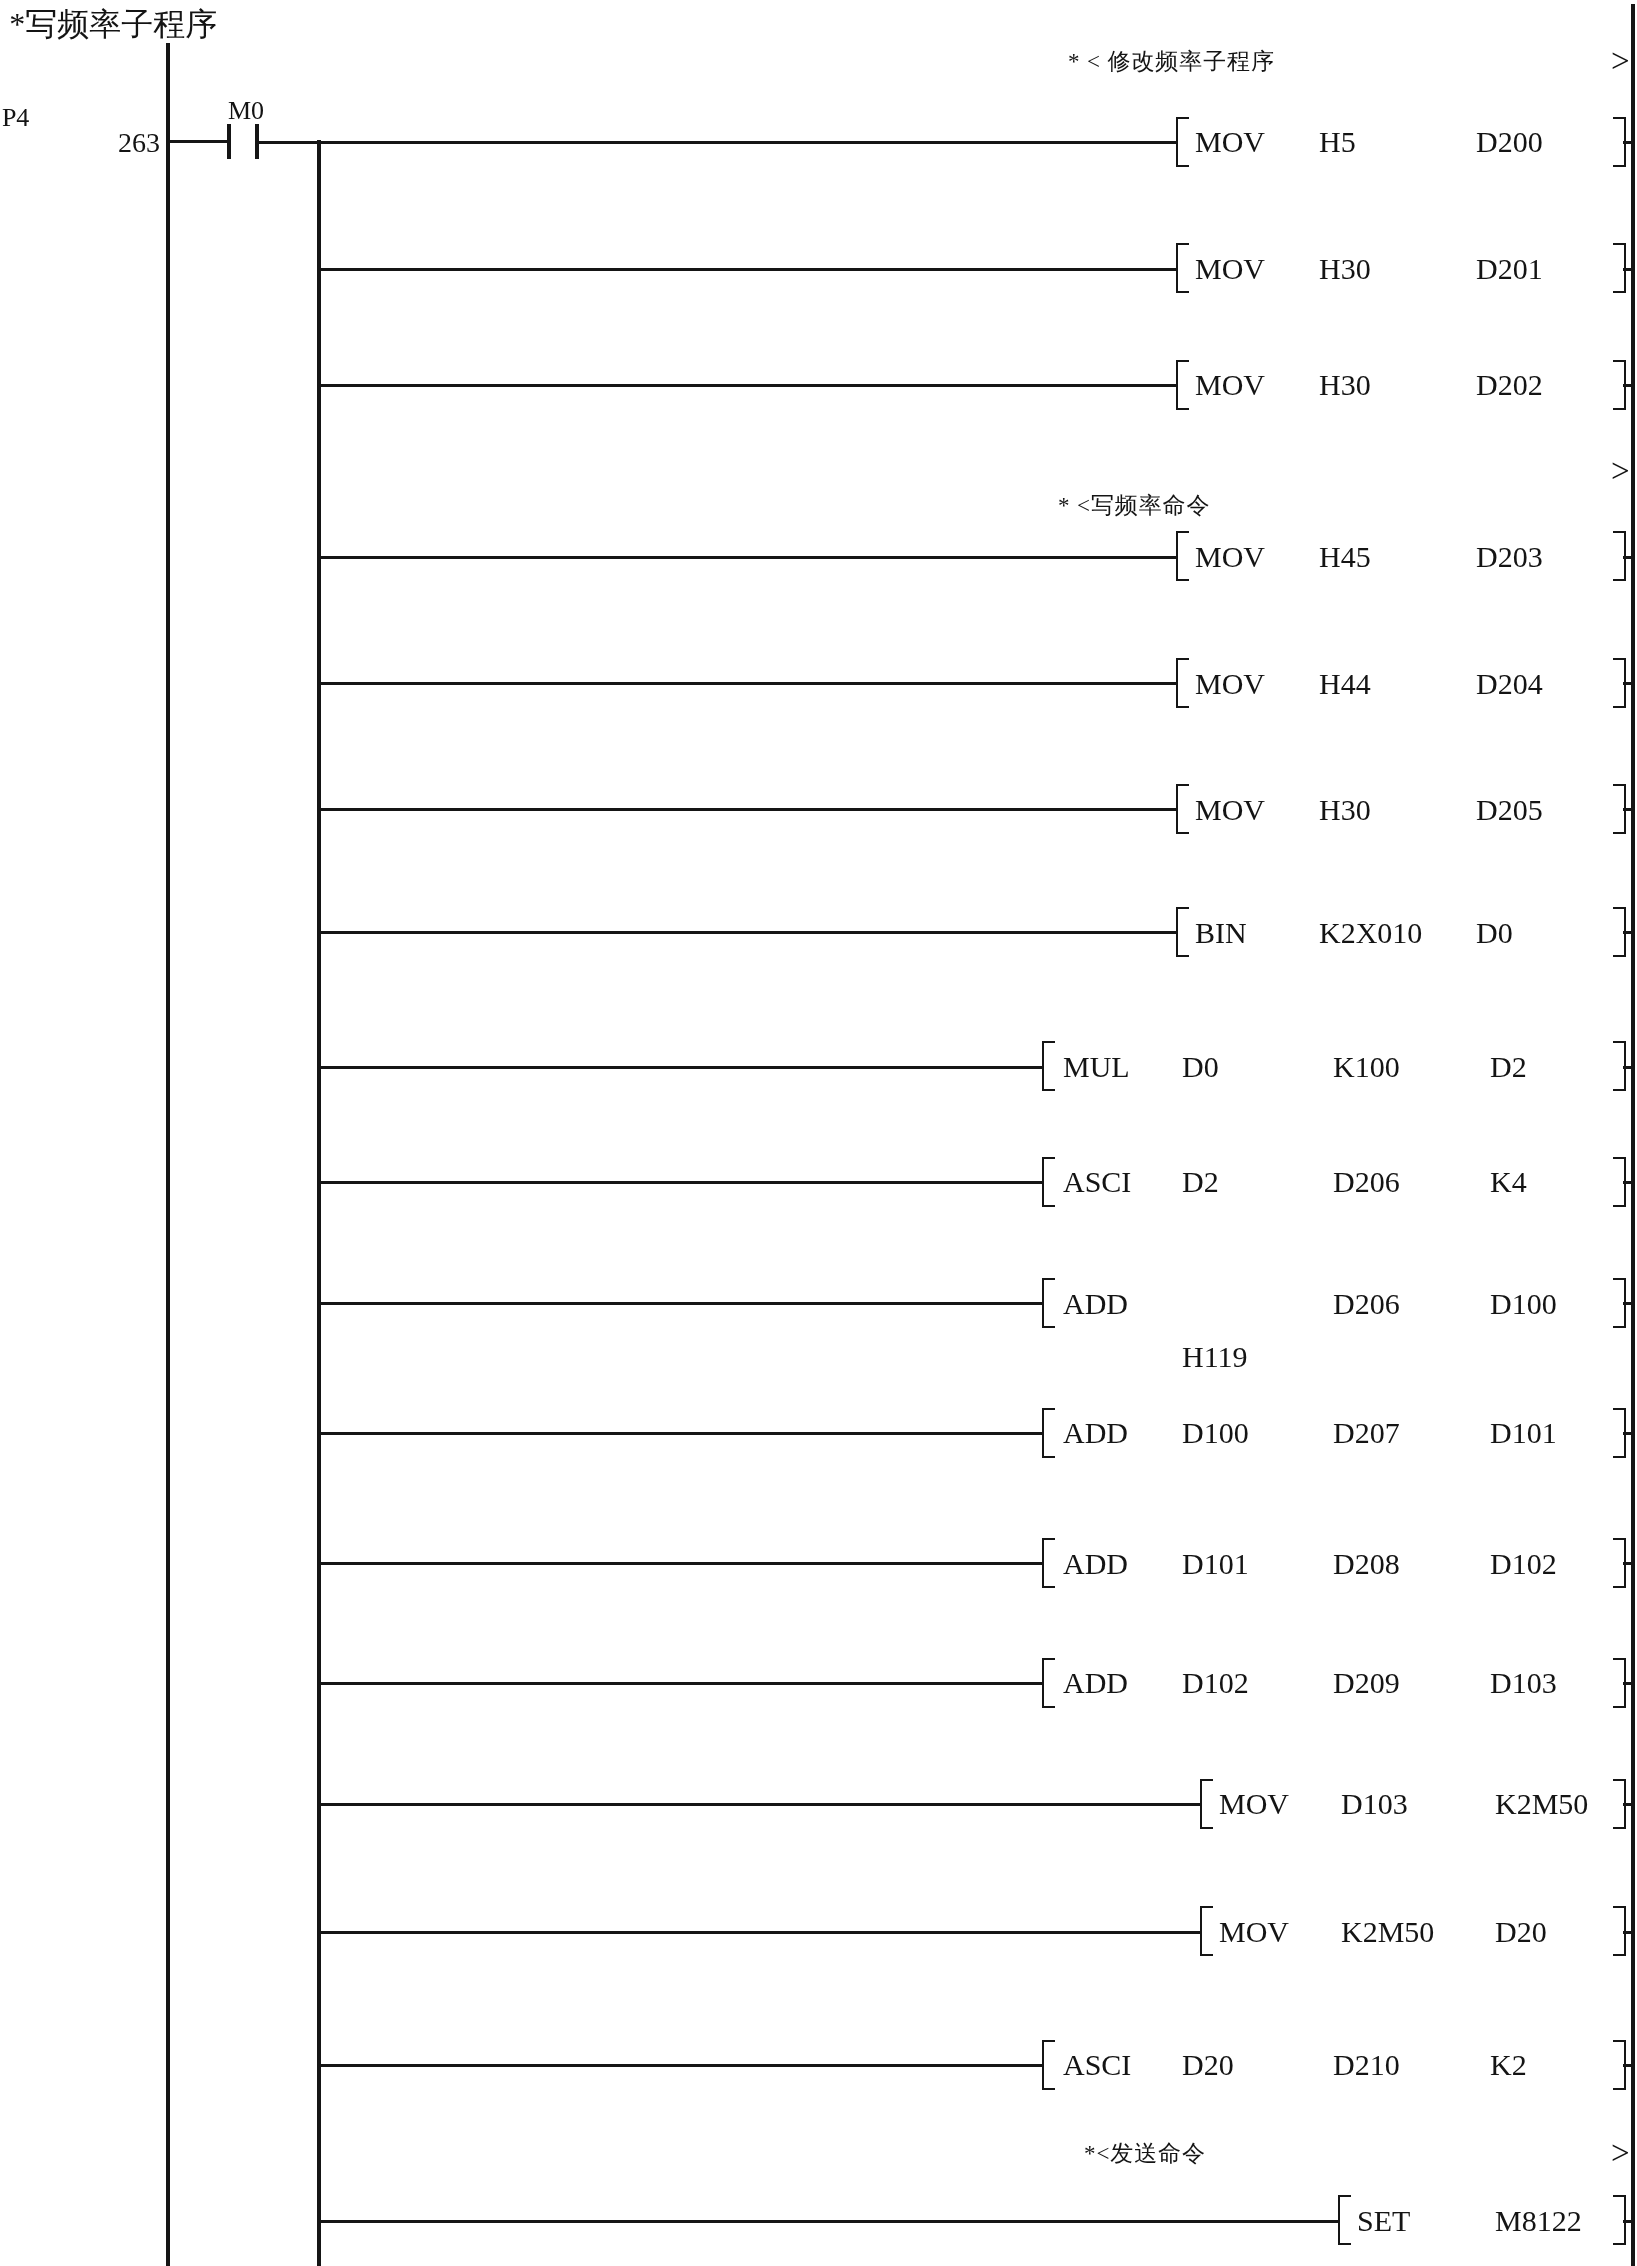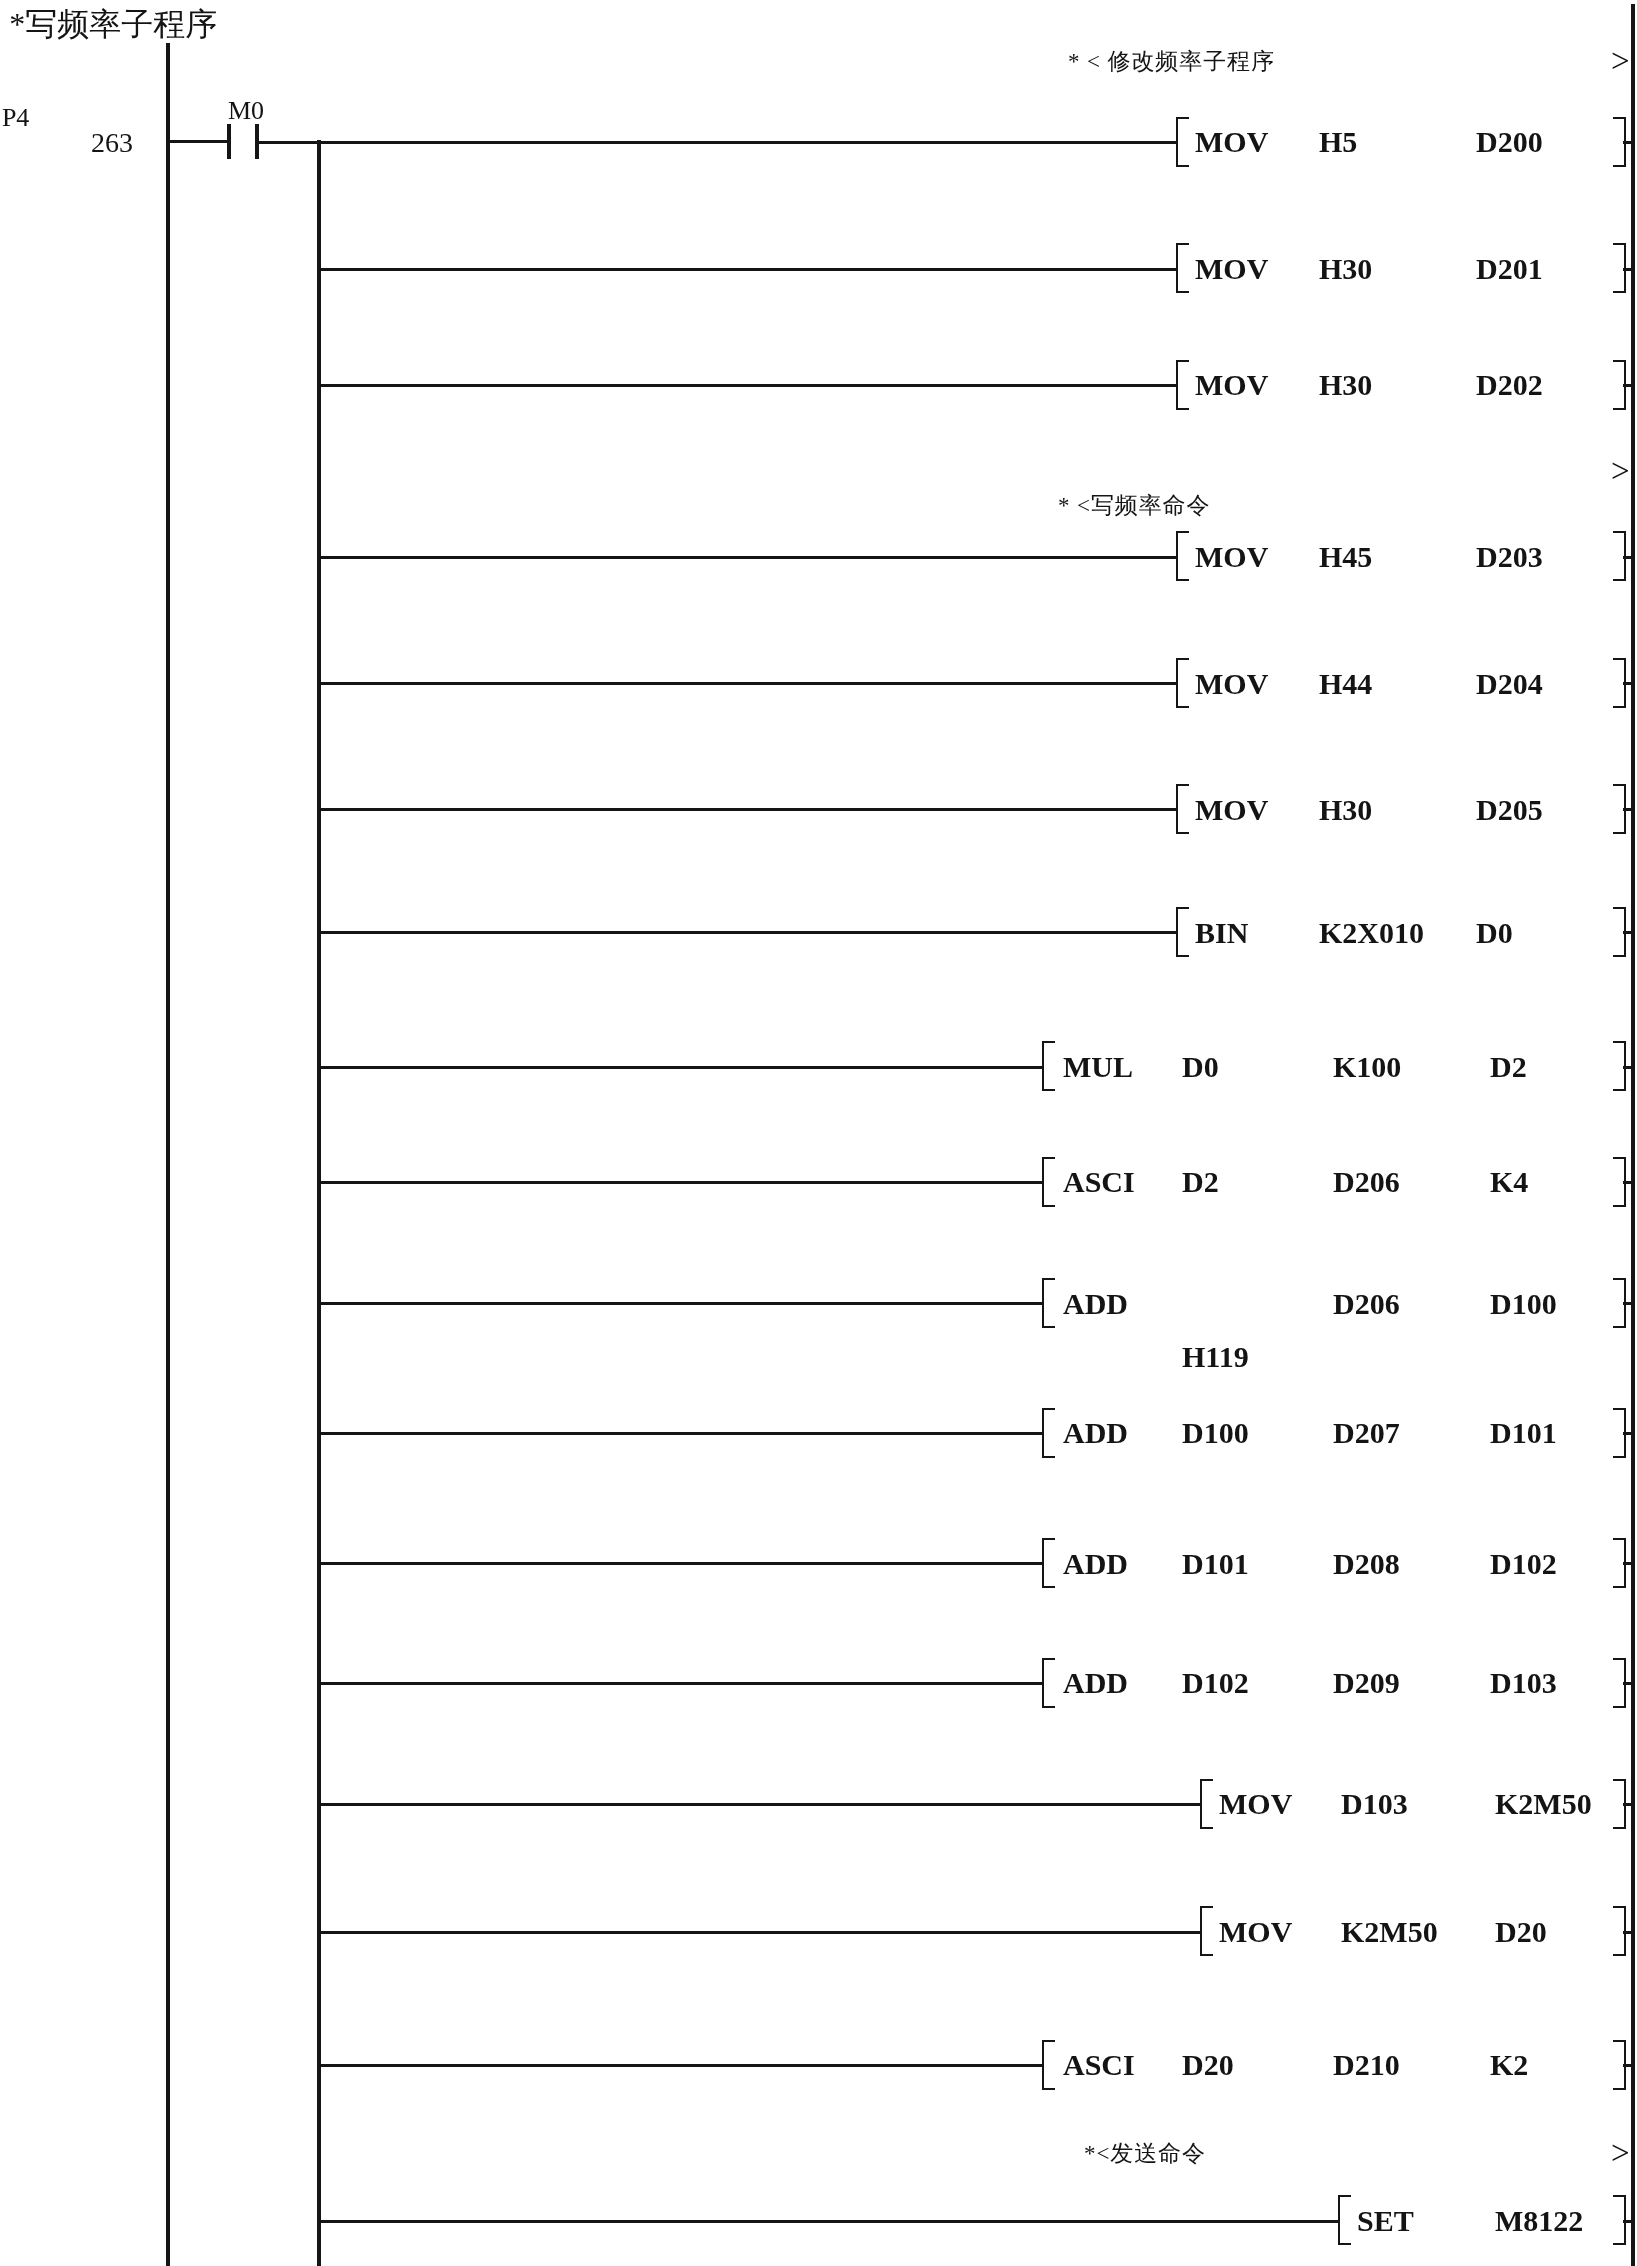--- a/index.html
+++ b/index.html
@@ -11,22 +11,22 @@
     color:#141414;
     overflow:hidden;
   }
   .vline{position:absolute;width:3.7px;background:#151515;}
   .hwire{position:absolute;height:2.8px;background:#151515;}
   .txt{position:absolute;white-space:nowrap;}
   .title{font-size:32px;line-height:37px;}
   .cjk-comment{font-size:23px;line-height:41px;letter-spacing:0.9px;}
   .endmark{font-size:33px;line-height:41px;}
   .lbl-small{font-size:26px;line-height:30px;}
-  .step{font-size:28px;line-height:32px;width:69px;}
-  .inst{font-size:30px;line-height:37px;font-weight:bold;}
+  .step{font-size:28px;line-height:32px;width:69px;text-align:right;}
+  .inst{font-size:30px;line-height:37px;}
   .obr{position:absolute;width:13px;height:50px;box-sizing:border-box;
        border-left:2.8px solid #151515;border-top:2.8px solid #151515;border-bottom:2.8px solid #151515;}
   .cbr{position:absolute;width:13px;height:50px;box-sizing:border-box;
        border-right:2.8px solid #151515;border-top:2.8px solid #151515;border-bottom:2.8px solid #151515;}
   .cbar{position:absolute;width:3.7px;height:35px;background:#151515;}
 </style>
 </head>
 <body>
 
 <div id="stage">

